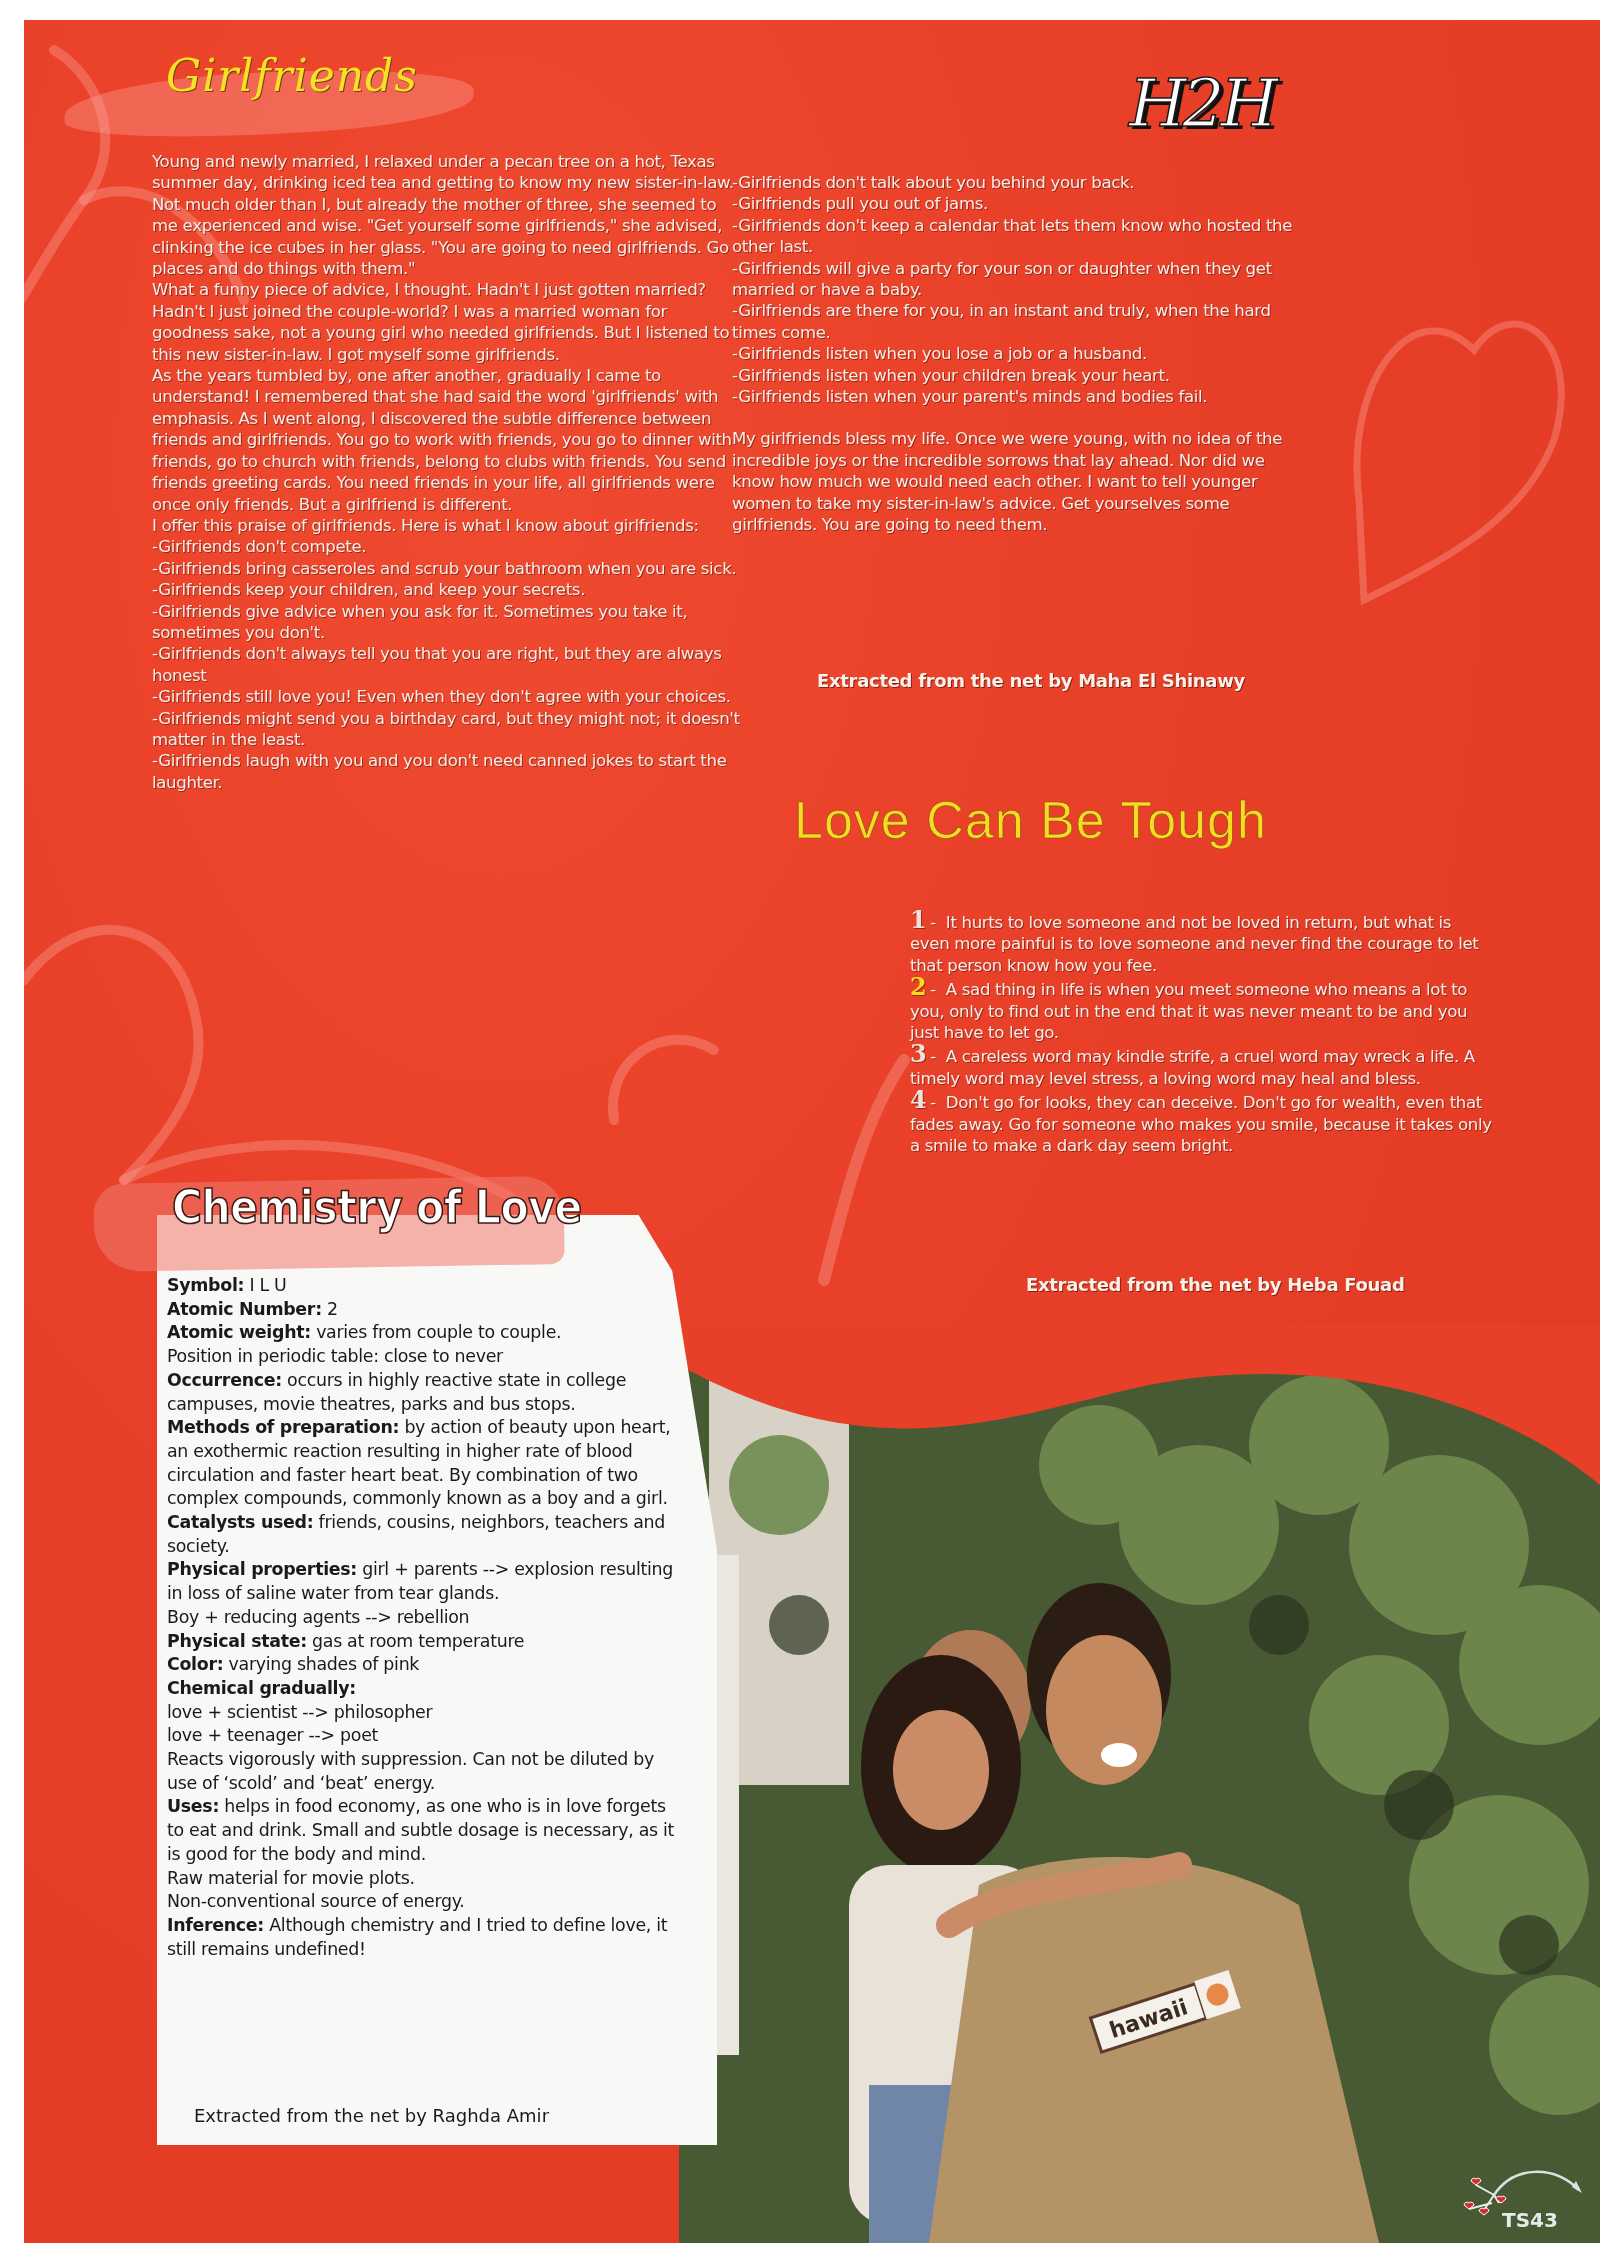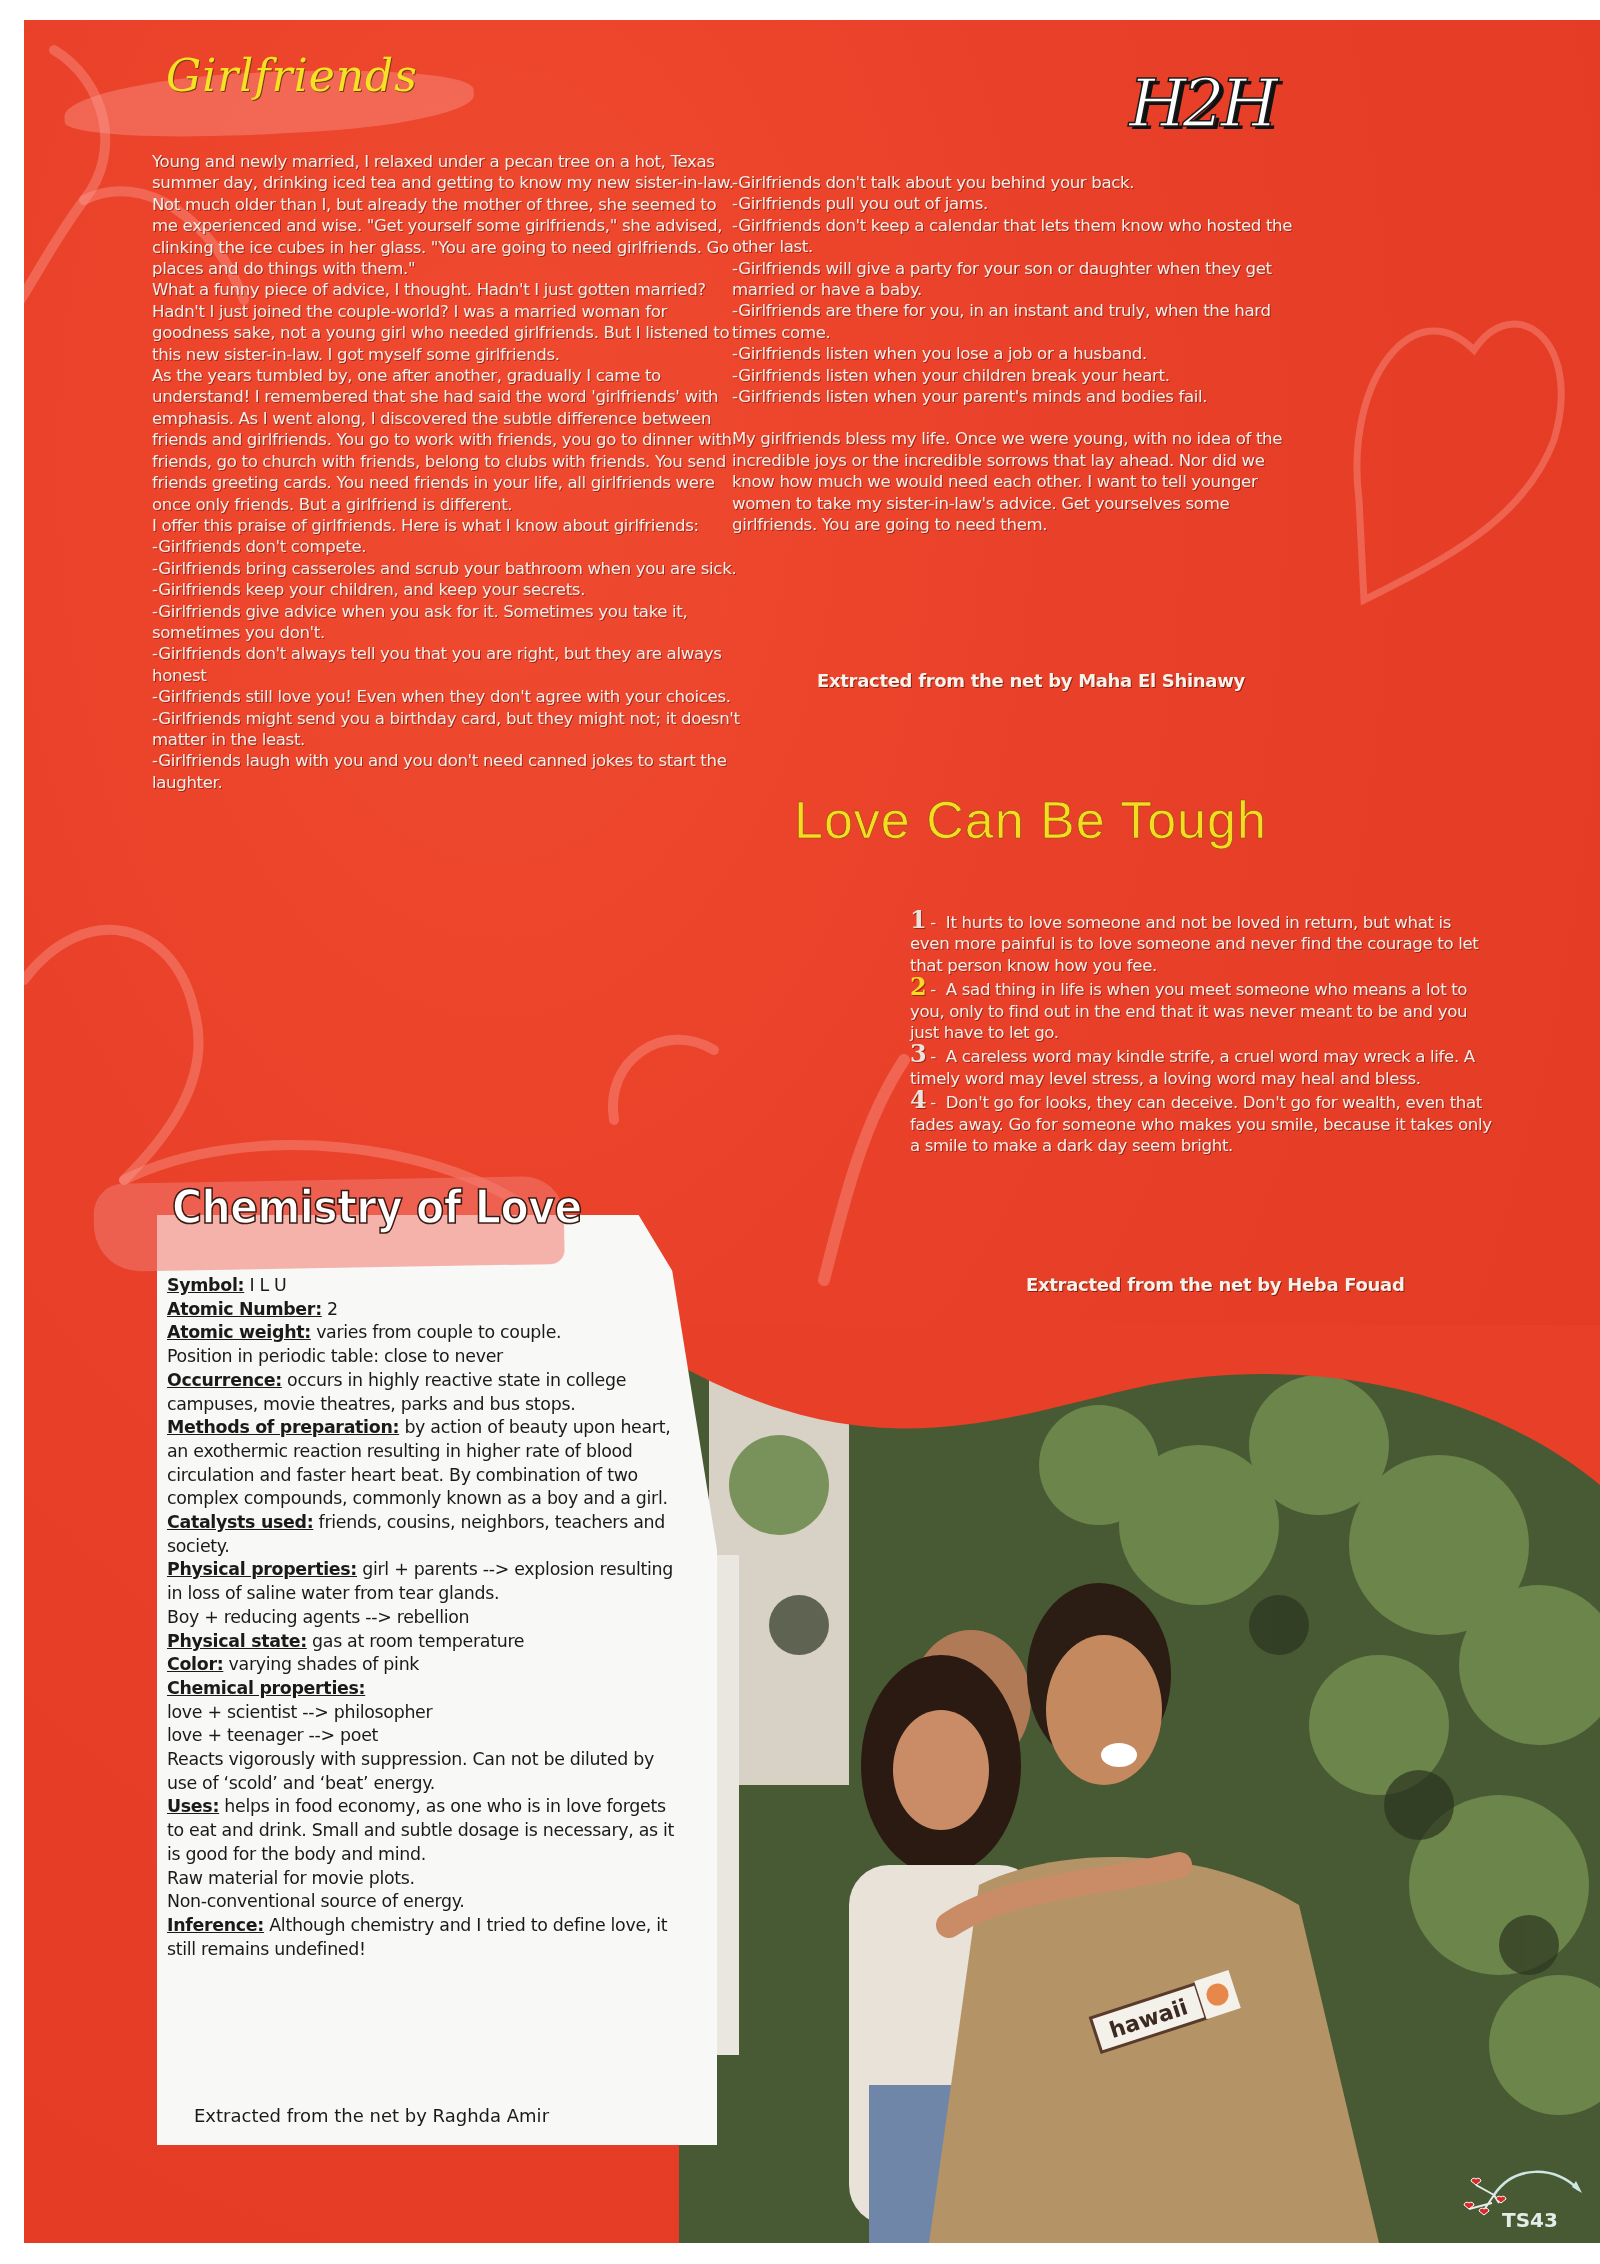--- a/index.html
+++ b/index.html
@@ -55,21 +55,21 @@
   .chem-title {
     position: absolute; left: 148px; top: 1163px; font-family: "DejaVu Sans", sans-serif;
     font-weight: bold; font-size: 41px; color: #ffffff; letter-spacing: -0.5px;
     -webkit-text-stroke: 1.5px #3a1a12; transform: scaleY(1.12);
   }
   .chem-text {
     position: absolute; left: 143px; top: 1254px; width: 520px; color: #1a1a1a;
     font-family: "DejaVu Sans", sans-serif; font-size: 17.4px; line-height: 23.7px; letter-spacing: -0.3px;
   }
   .chem-text p { margin: 0; }
-  .chem-text b { font-weight: bold; text-decoration: underline; }
+  .chem-text b { font-weight: bold; }
   .chem-byline { position: absolute; left: 170px; top: 2085px; font-family: "DejaVu Sans", sans-serif; font-weight: normal; font-size: 18px; color: #1a1a1a; }
   .photo {
     position: absolute; left: 655px; top: 1305px; width: 921px; height: 918px; overflow: hidden;
     background: linear-gradient(180deg, #3c4a2c 0%, #4f6238 30%, #6b7a4a 55%, #3a4028 100%);
   }
   .page-num { position: absolute; left: 1478px; top: 2188px; font-family: "DejaVu Sans", sans-serif; font-weight: bold; font-size: 20px; color: #e4ecea; }
 </style>
 </head>
 <body>
 
@@ -195,21 +195,21 @@
     <p><b>Atomic Number:</b> <span>2</span></p>
     <p><b>Atomic weight:</b> <span>varies from couple to couple.</span></p>
     <p><b></b><span>Position in periodic table: close to never</span></p>
     <p><b>Occurrence:</b> <span>occurs in highly reactive state in college campuses, movie theatres, parks and bus stops.</span></p>
     <p><b>Methods of preparation:</b> <span>by action of beauty upon heart, an exothermic reaction resulting in higher rate of blood circulation and faster heart beat. By combination of two complex compounds, commonly known as a boy and a girl.</span></p>
     <p><b>Catalysts used:</b> <span>friends, cousins, neighbors, teachers and society.</span></p>
     <p><b>Physical properties:</b> <span>girl + parents --&gt; explosion resulting in loss of saline water from tear glands.</span></p>
     <p><b></b><span>Boy + reducing agents --&gt; rebellion</span></p>
     <p><b>Physical state:</b> <span>gas at room temperature</span></p>
     <p><b>Color:</b> <span>varying shades of pink</span></p>
-    <p><b>Chemical properties:</b><span></span></p>
+    <p><b>Chemical gradually:</b><span></span></p>
     <p><b></b><span>love + scientist --&gt; philosopher</span></p>
     <p><b></b><span>love + teenager --&gt; poet</span></p>
     <p><b></b><span>Reacts vigorously with suppression. Can not be diluted by use of ‘scold’ and ‘beat’ energy.</span></p>
     <p><b>Uses:</b> <span>helps in food economy, as one who is in love forgets to eat and drink. Small and subtle dosage is necessary, as it is good for the body and mind.</span></p>
     <p><b></b><span>Raw material for movie plots.</span></p>
     <p><b></b><span>Non-conventional source of energy.</span></p>
     <p><b>Inference:</b> <span>Although chemistry and I tried to define love, it still remains undefined!</span></p>
   </div>
 
   <div class="chem-byline">Extracted from the net by Raghda Amir</div>

